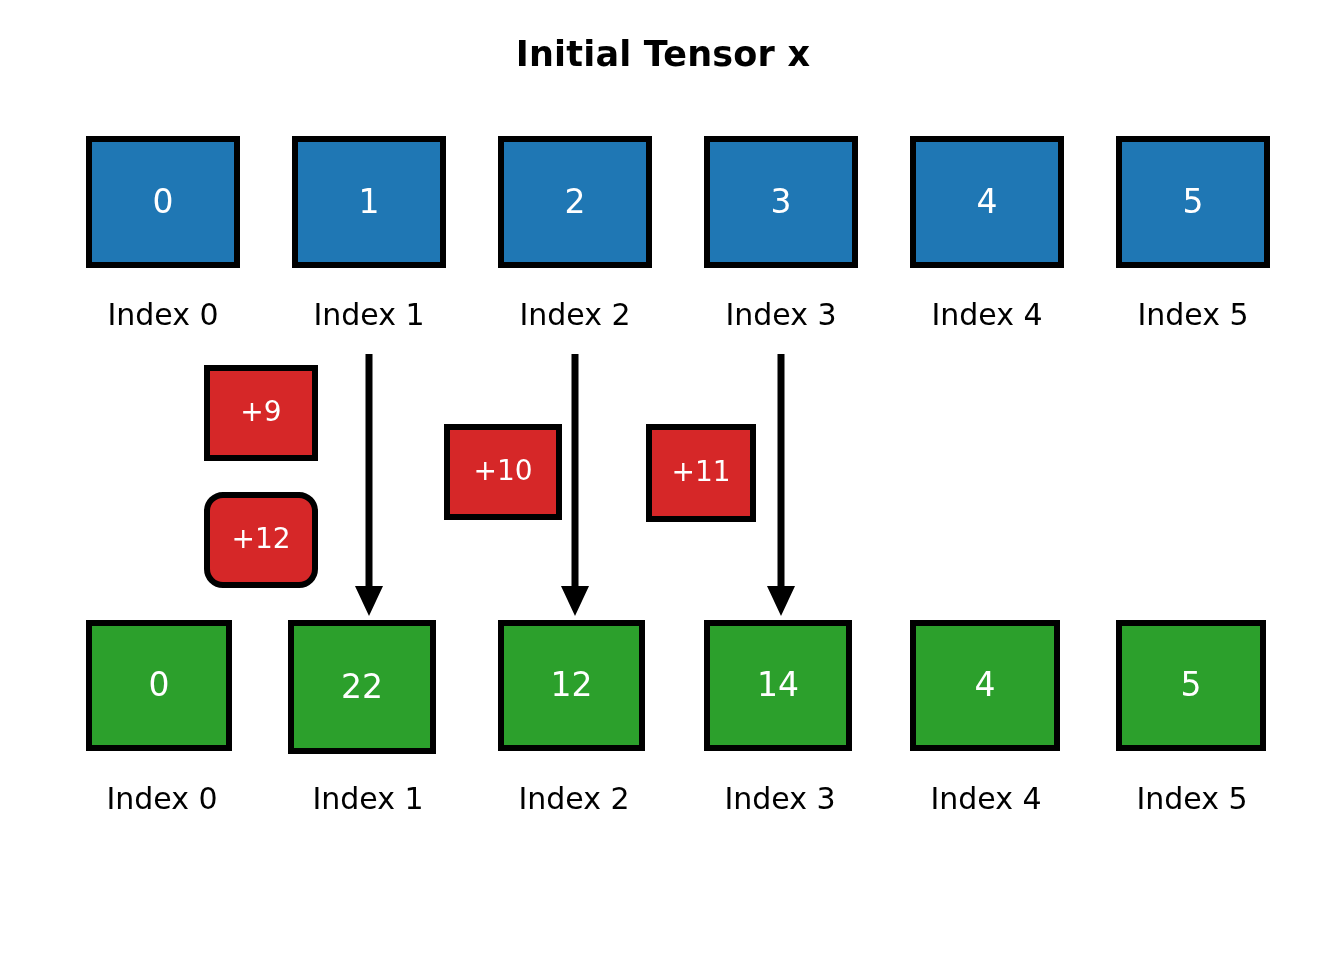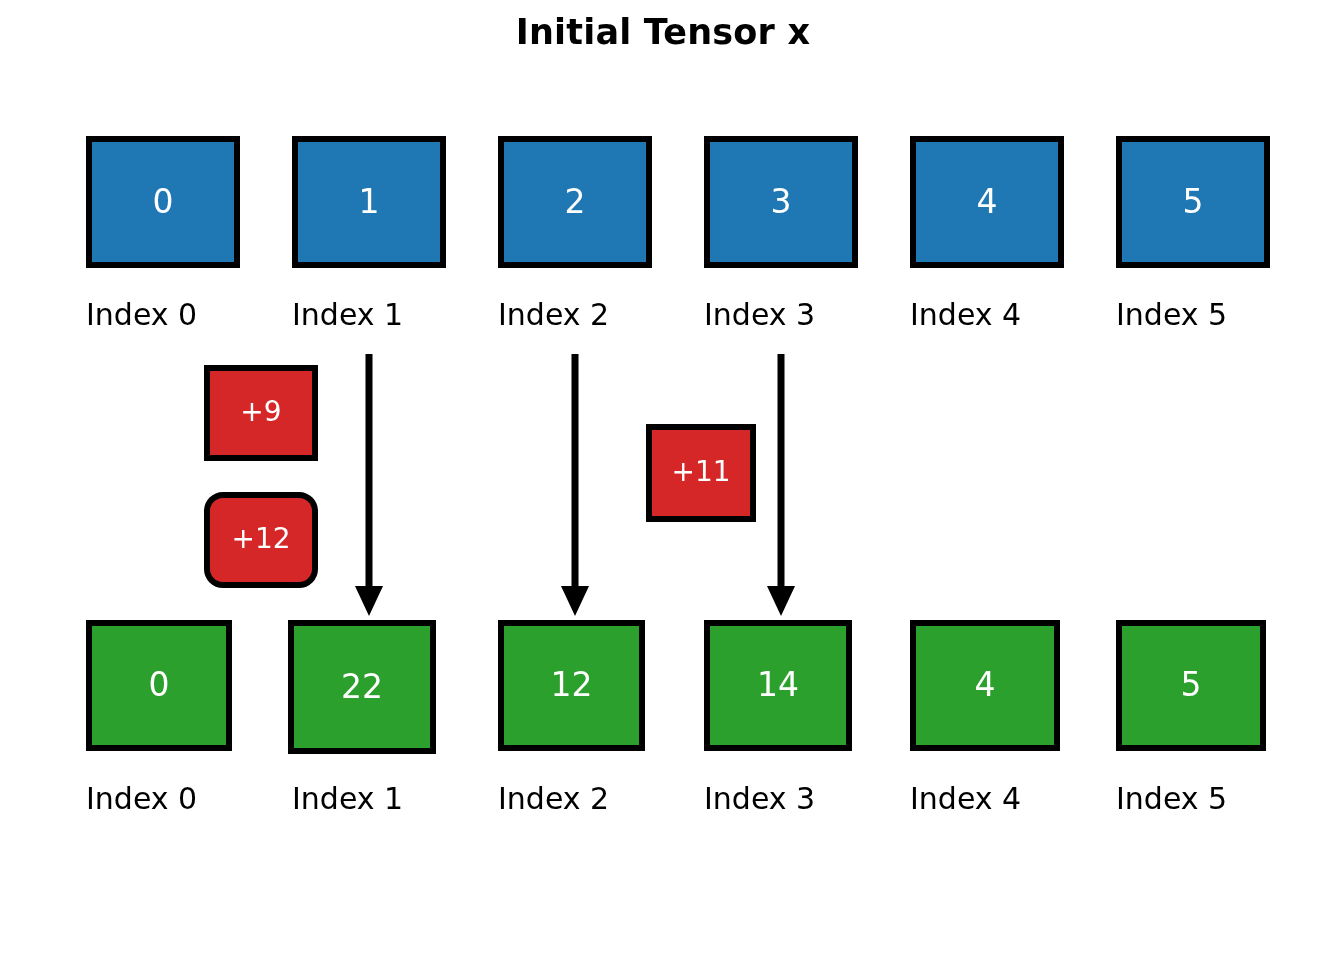--- a/index.html
+++ b/index.html
@@ -28,21 +28,21 @@
     position: absolute;
     left: 0;
     width: 1326px;
     text-align: center;
     font-weight: bold;
     color: #000000;
     font-size: 35px;
     letter-spacing: 0.2px;
     white-space: nowrap;
   }
-  #title-top  { top: 12px; }
+  #title-top  { top: 34px; }
   #title-bottom { top: 897px; }
 
   
   .cell {
     position: absolute;
     box-sizing: border-box;
     border: 6px solid #000000;
     display: flex;
     align-items: center;
     justify-content: center;
@@ -54,21 +54,21 @@
   .cell.green { background: #2ca02c; }
 
   .cell-value {
     display: block;
     transform: translateY(-1px);
   }
 
   
   .index-label {
     position: absolute;
-    text-align: left;
+    text-align: center;
     color: #000000;
     font-size: 30px;
     line-height: 1;
     white-space: nowrap;
   }
 
   
   .chip {
     position: absolute;
     box-sizing: border-box;
@@ -124,20 +124,23 @@
   <div class="index-label" style="left:704px; top:300px; width:154px;">Index 3</div>
   <div class="index-label" style="left:910px; top:300px; width:154px;">Index 4</div>
   <div class="index-label" style="left:1116px; top:300px; width:154px;">Index 5</div>
 
   <div class="chip" style="left:204px; top:365px; width:114px; height:96px;">
     <span class="chip-value">+9</span>
   </div>
   <div class="chip" style="left:204px; top:492px; width:114px; height:96px;border-radius:19px;">
     <span class="chip-value">+12</span>
   </div>
+  <div class="chip" style="left:444px; top:424px; width:118px; height:96px;">
+    <span class="chip-value">+10</span>
+  </div>
   <div class="chip" style="left:646px; top:424px; width:110px; height:98px;justify-content:center;">
     <span class="chip-value">+11</span>
   </div>
 
   <svg class="arrow-svg" style="left:349px; top:350px;" width="40" height="270" viewBox="0 0 40 270">
     <line x1="20" y1="4" x2="20" y2="240" stroke="#000000" stroke-width="7"></line>
     <polygon points="20,266 6,236 34,236" fill="#000000"></polygon>
   </svg>
 
   <svg class="arrow-svg" style="left:555px; top:350px;" width="40" height="270" viewBox="0 0 40 270">

